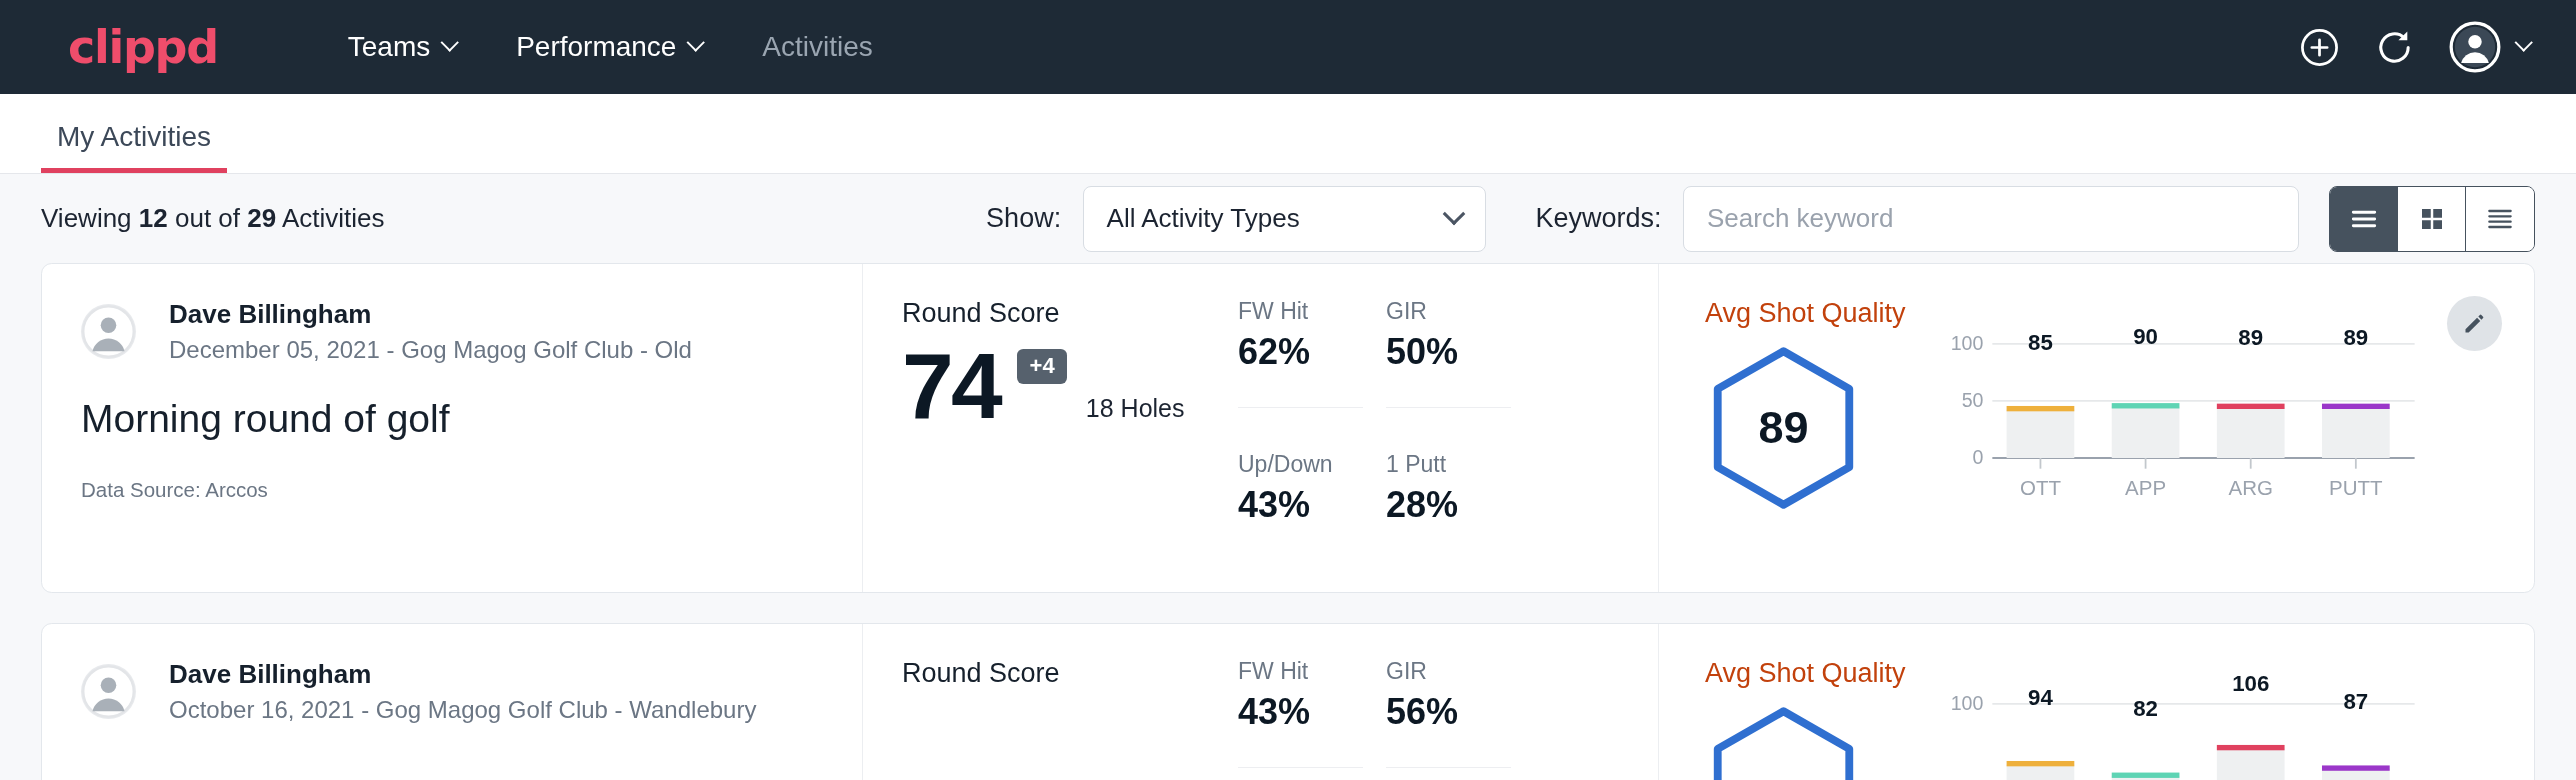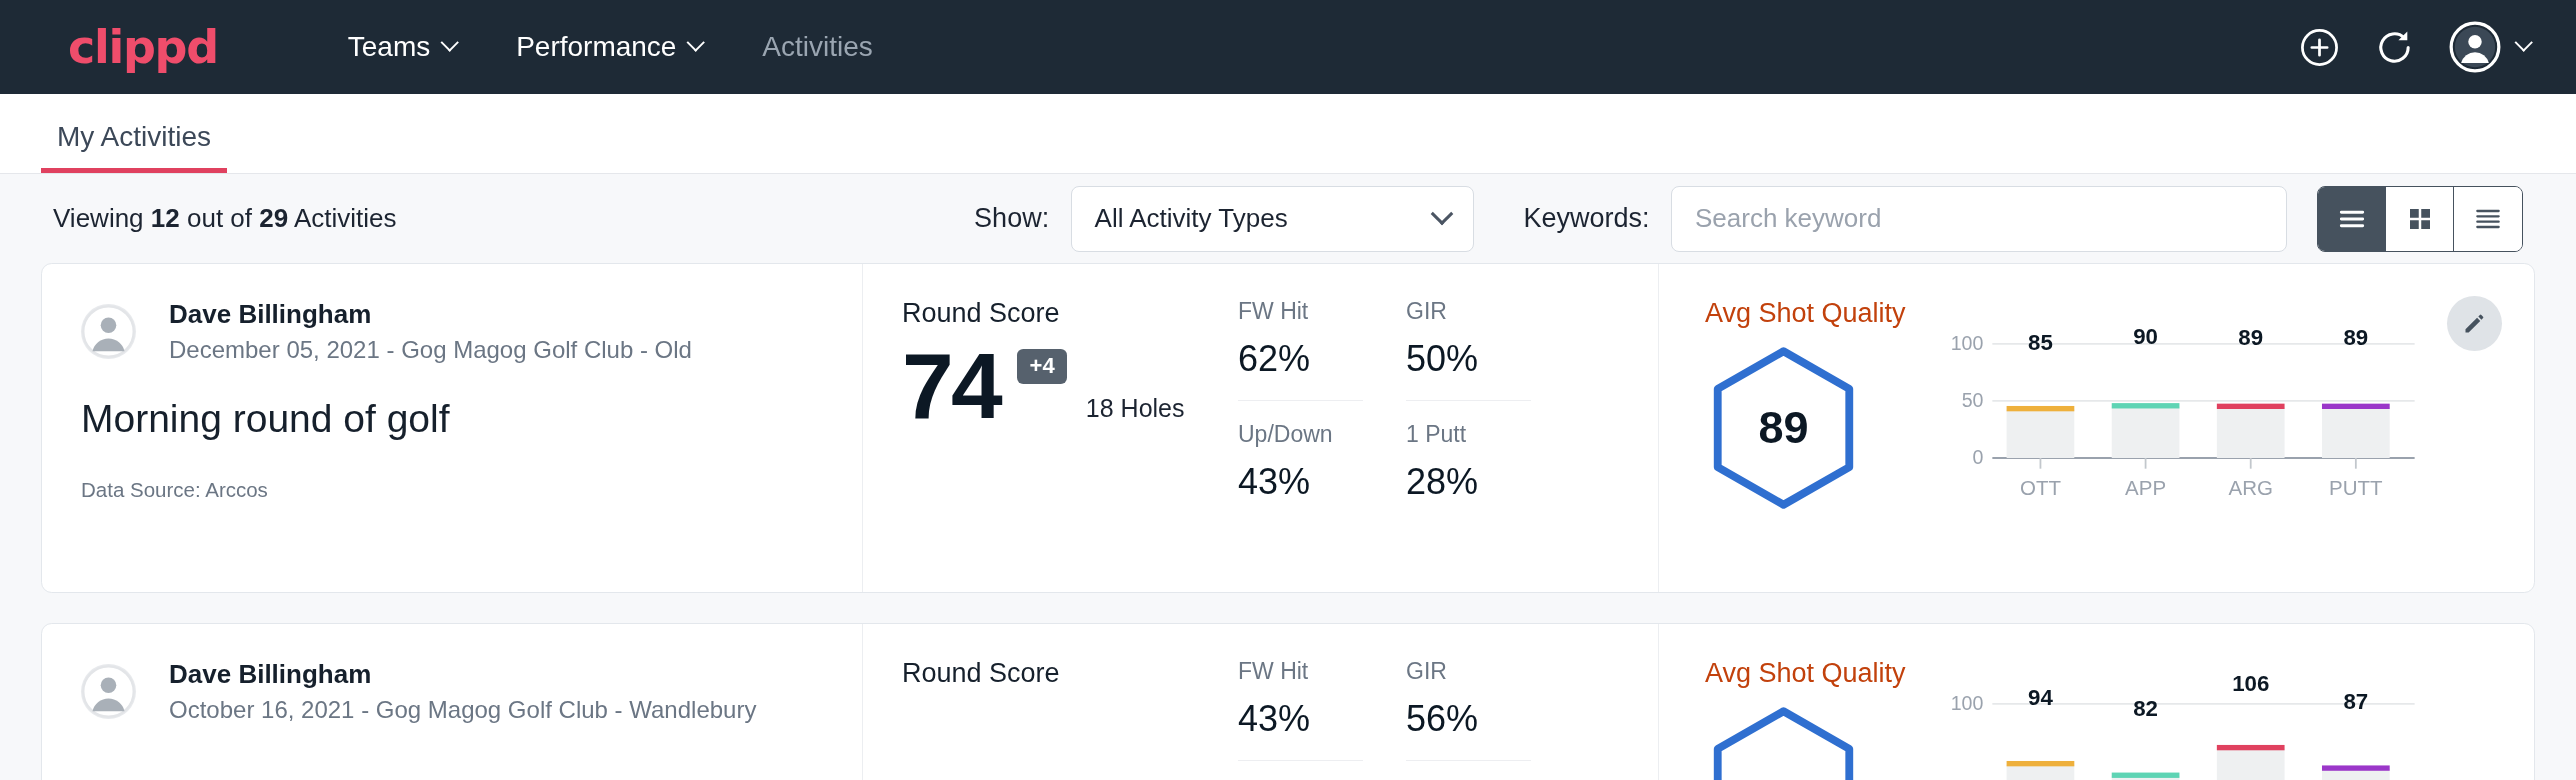--- a/index.html
+++ b/index.html
@@ -72,21 +72,21 @@
     left: 0; right: 0; bottom: 0;
     height: 5.4px;
     background: #e0415f;
   }
 
   
   .toolbar {
     height: 89px;
     display: flex;
     align-items: center;
-    padding: 0 53px;
+    padding: 0 41px;
     background: #f7f8fa;
   }
   .viewing {
     font-size: 26px;
     color: #1c2431;
   }
   .viewing b { font-weight: 700; }
   .tb-right {
     margin-left: auto;
     display: flex;
@@ -221,23 +221,24 @@
     margin-bottom: 7.1px;
   }
 
   .card-stats {
     width: 420px;
     padding: 34px 0 0 0;
     display: grid;
     grid-template-columns: 125px 125px;
     grid-auto-rows: min-content;
     column-gap: 43px;
+    gap: 23px;
   }
   .stat-k { font-size: 23px; color: #6b7684; }
-  .stat-v { font-size: 36px; font-weight: 400; color: #0c1824; margin-top: 13px; padding-bottom: 20px; }
+  .stat-v { font-size: 36px; font-weight: 700; color: #0c1824; margin-top: 6px; padding-bottom: 34px; }
   .stat-cell.divider .stat-v { border-bottom: 1.8px solid #edeef1; }
   .stat-cell.second { padding-top: 19.6px; }
 
   .card-right {
     flex: 1;
     display: flex;
     align-items: flex-start;
     padding: 34px 0 0 0;
     border-left: 0.9px solid #eceef1;
   }

